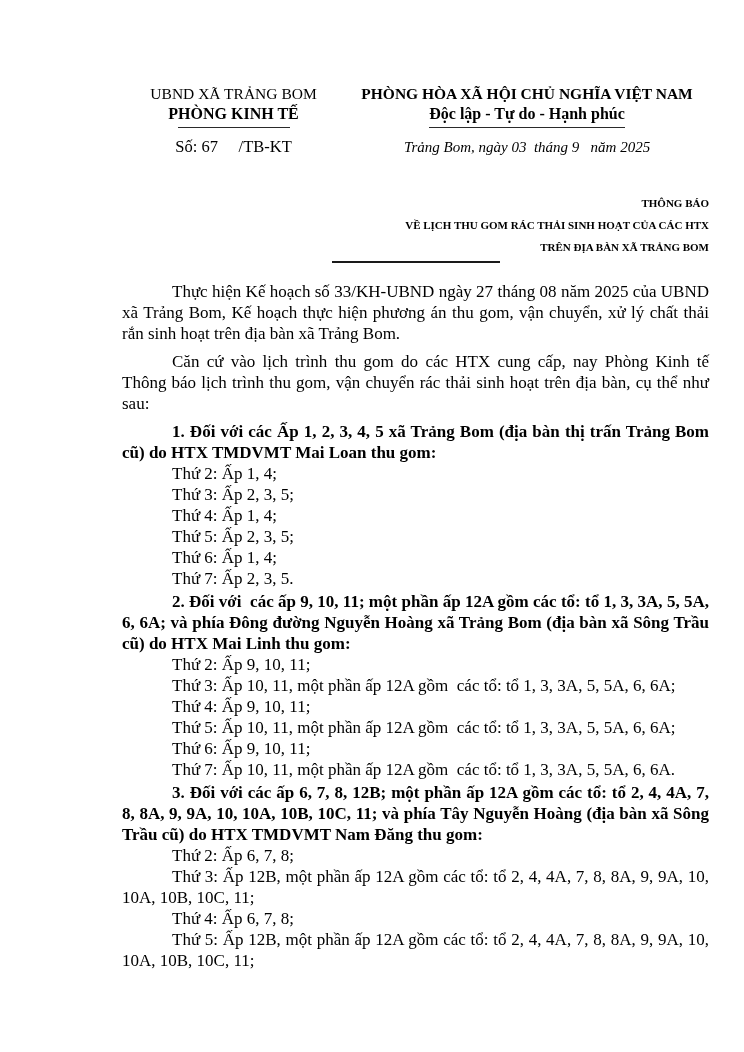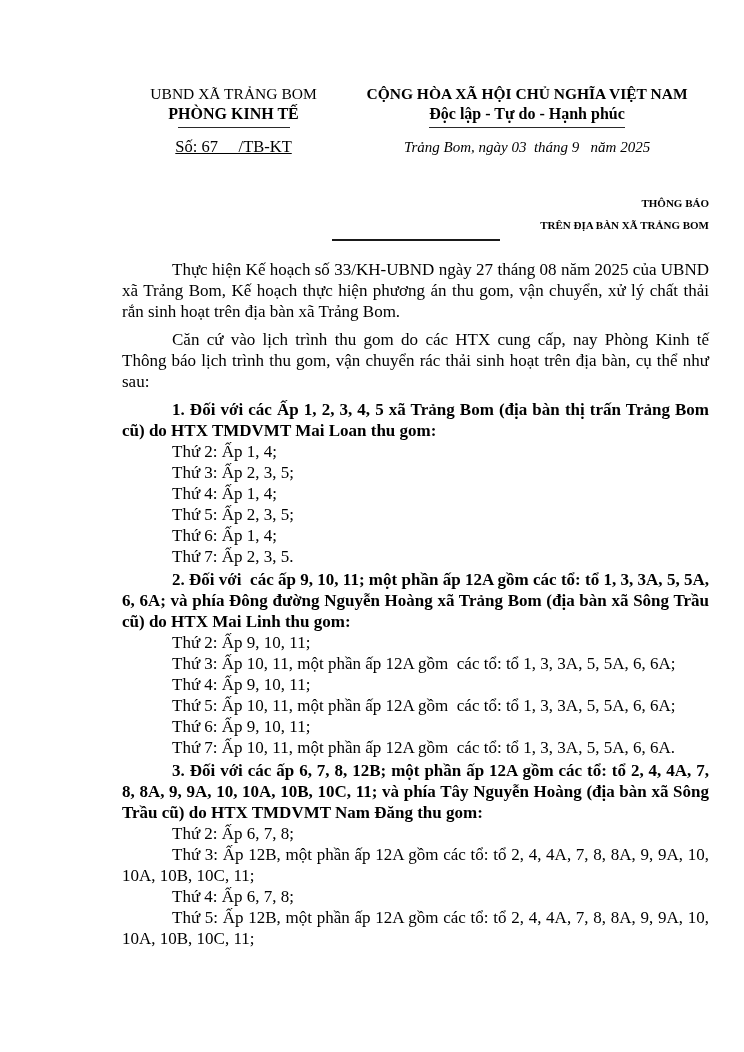--- a/index.html
+++ b/index.html
@@ -46,21 +46,20 @@
   .rule-left {
     width: 112px;
     border-bottom: 1.5px solid #2a2a2a;
     margin: 3px auto 0 auto;
   }
   .doc-number {
     font-size: 16.5px;
     line-height: 20px;
     margin-top: 9px;
     white-space: pre-wrap;
-    text-decoration: underline;
   }
   .national-title {
     font-size: 15.5px;
     line-height: 20px;
     font-weight: bold;
     white-space: pre-wrap;
   }
   .motto {
     font-size: 16px;
     line-height: 20px;
@@ -125,29 +124,30 @@
 <div class="page">
 
   <header class="doc-header">
     <div class="header-left">
       <div class="org-parent">UBND XÃ TRẢNG BOM</div>
       <div class="org-name">PHÒNG KINH TẾ</div>
       <div class="rule-left"></div>
       <div class="doc-number">Số: 67     /TB-KT</div>
     </div>
     <div class="header-right">
-      <div class="national-title">CỘNG HÒA XÃ HỘI CHỦ NGHĨA VIỆT NAM</div>
+      <div class="national-title">PHÒNG HÒA XÃ HỘI CHỦ NGHĨA VIỆT NAM</div>
       <div class="motto">Độc lập - Tự do - Hạnh phúc</div>
       <div class="rule-right"></div>
       <div class="place-date">Trảng Bom, ngày 03  tháng 9   năm 2025</div>
     </div>
   </header>
 
   <div class="doc-title">
     <div>THÔNG BÁO</div>
+    <div>VỀ LỊCH THU GOM RÁC THẢI SINH HOẠT CỦA CÁC HTX</div>
     <div>TRÊN ĐỊA BÀN XÃ TRẢNG BOM</div>
     <div class="title-rule"></div>
   </div>
 
   <div class="body-text">
 
     <p class="para">Thực hiện Kế hoạch số 33/KH-UBND ngày 27 tháng 08 năm 2025 của UBND xã Trảng Bom, Kế hoạch thực hiện phương án thu gom, vận chuyển, xử lý chất thải rắn sinh hoạt trên địa bàn xã Trảng Bom.</p>
     <p class="para">Căn cứ vào lịch trình thu gom do các HTX cung cấp, nay Phòng Kinh tế Thông báo lịch trình thu gom, vận chuyển rác thải sinh hoạt trên địa bàn, cụ thể như sau:</p>
 
     <section>

